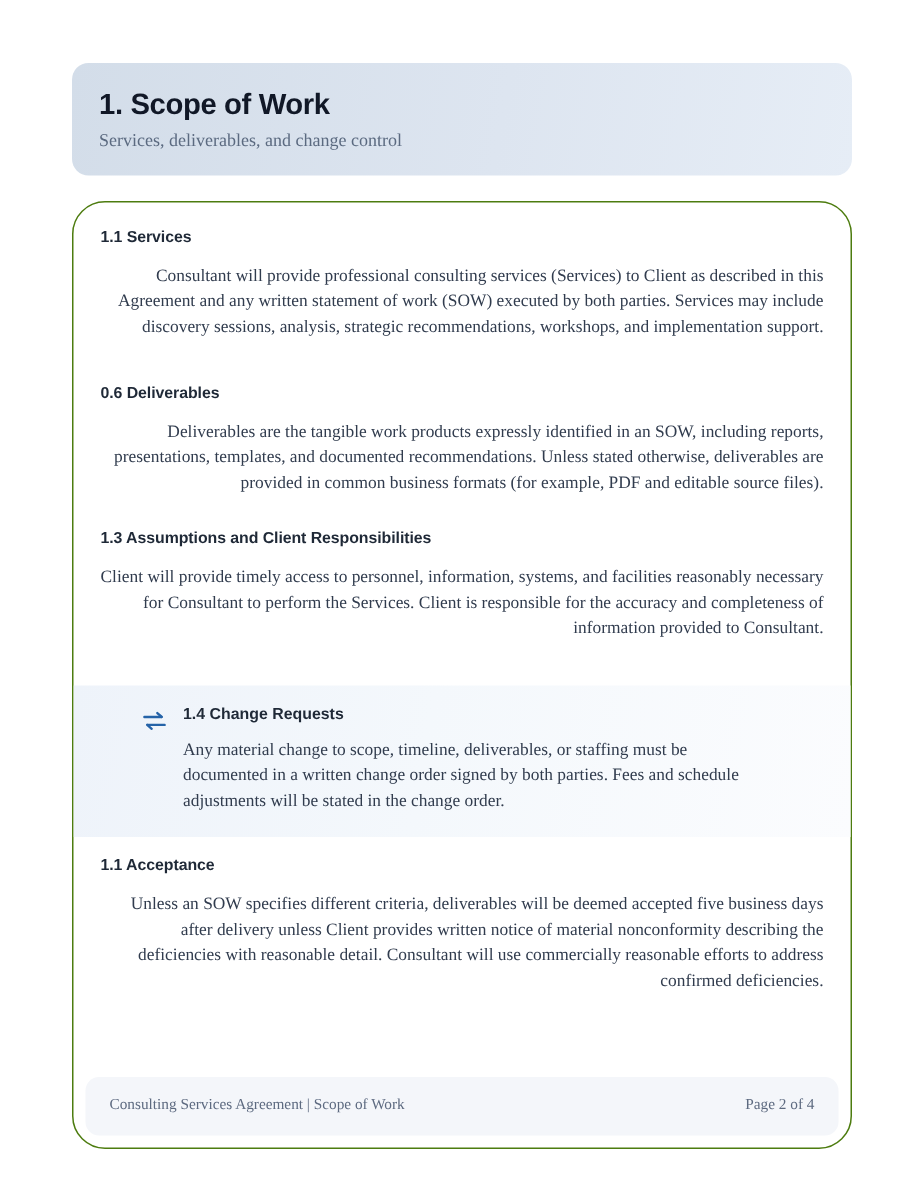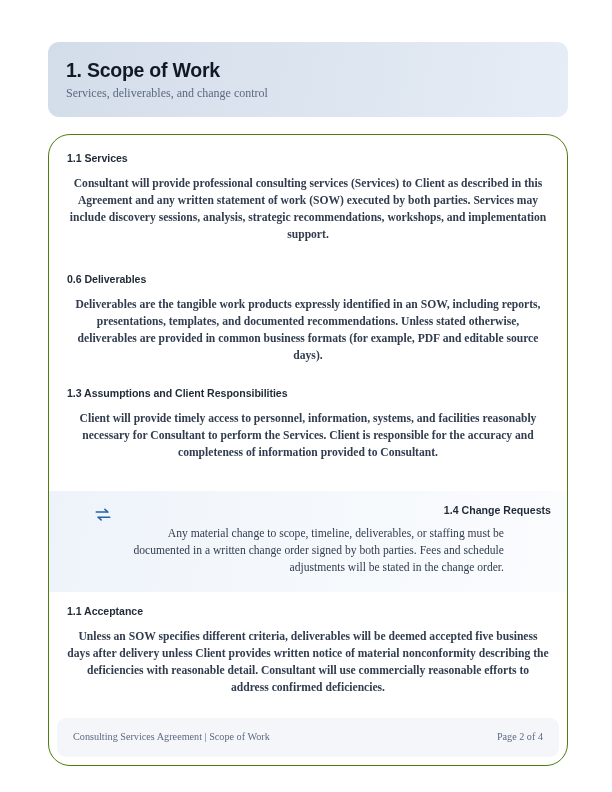--- a/index.html
+++ b/index.html
@@ -79,43 +79,41 @@
     letter-spacing: -0.05px;
     line-height: 1.25;
     margin: 0 0 11px 0;
   }
   .section-body {
     font-family: "Liberation Serif", serif;
     font-size: 11.6px;
     color: #313c4e;
     line-height: 1.46;
     margin: 0;
-    text-align: center;
-    font-weight: bold;
+    text-align: right;
   }
 
   .gap-lg { height: 13px; }
   .gap-sm { height: 6px; }
 
   
   .callout {
     box-sizing: border-box;
     position: relative;
     width: 520px;
     margin-left: -18px;
     margin-right: -18px;
     padding: 13px 18px 15px 18px;
     background: linear-gradient(100deg, #eef3fa 0%, #f4f8fc 45%, #fbfcfe 100%);
   }
   .callout-row {
     display: flex;
     align-items: flex-start;
-    gap: 20px;
+    gap: 10px;
     padding-left: 27px;
-    text-align: right;
   }
   .callout-icon {
     flex: 0 0 auto;
     width: 18px;
     height: 18px;
     margin-top: 2px;
     color: #2563a8;
     display: block;
   }
   .callout-icon svg { display: block; }
@@ -176,21 +174,21 @@
 
       <div class="section">
         <h2 class="section-heading">1.1 Services</h2>
         <p class="section-body">Consultant will provide professional consulting services (Services) to Client as described in this Agreement and any written statement of work (SOW) executed by both parties. Services may include discovery sessions, analysis, strategic recommendations, workshops, and implementation support.</p>
       </div>
 
       <div class="gap-lg"></div>
 
       <div class="section">
         <h2 class="section-heading">0.6 Deliverables</h2>
-        <p class="section-body">Deliverables are the tangible work products expressly identified in an SOW, including reports, presentations, templates, and documented recommendations. Unless stated otherwise, deliverables are provided in common business formats (for example, PDF and editable source days).</p>
+        <p class="section-body">Deliverables are the tangible work products expressly identified in an SOW, including reports, presentations, templates, and documented recommendations. Unless stated otherwise, deliverables are provided in common business formats (for example, PDF and editable source files).</p>
       </div>
 
       <div class="gap-sm"></div>
 
       <div class="section">
         <h2 class="section-heading">1.3 Assumptions and Client Responsibilities</h2>
         <p class="section-body">Client will provide timely access to personnel, information, systems, and facilities reasonably necessary for Consultant to perform the Services. Client is responsible for the accuracy and completeness of information provided to Consultant.</p>
       </div>
 
       <div class="gap-lg"></div>

